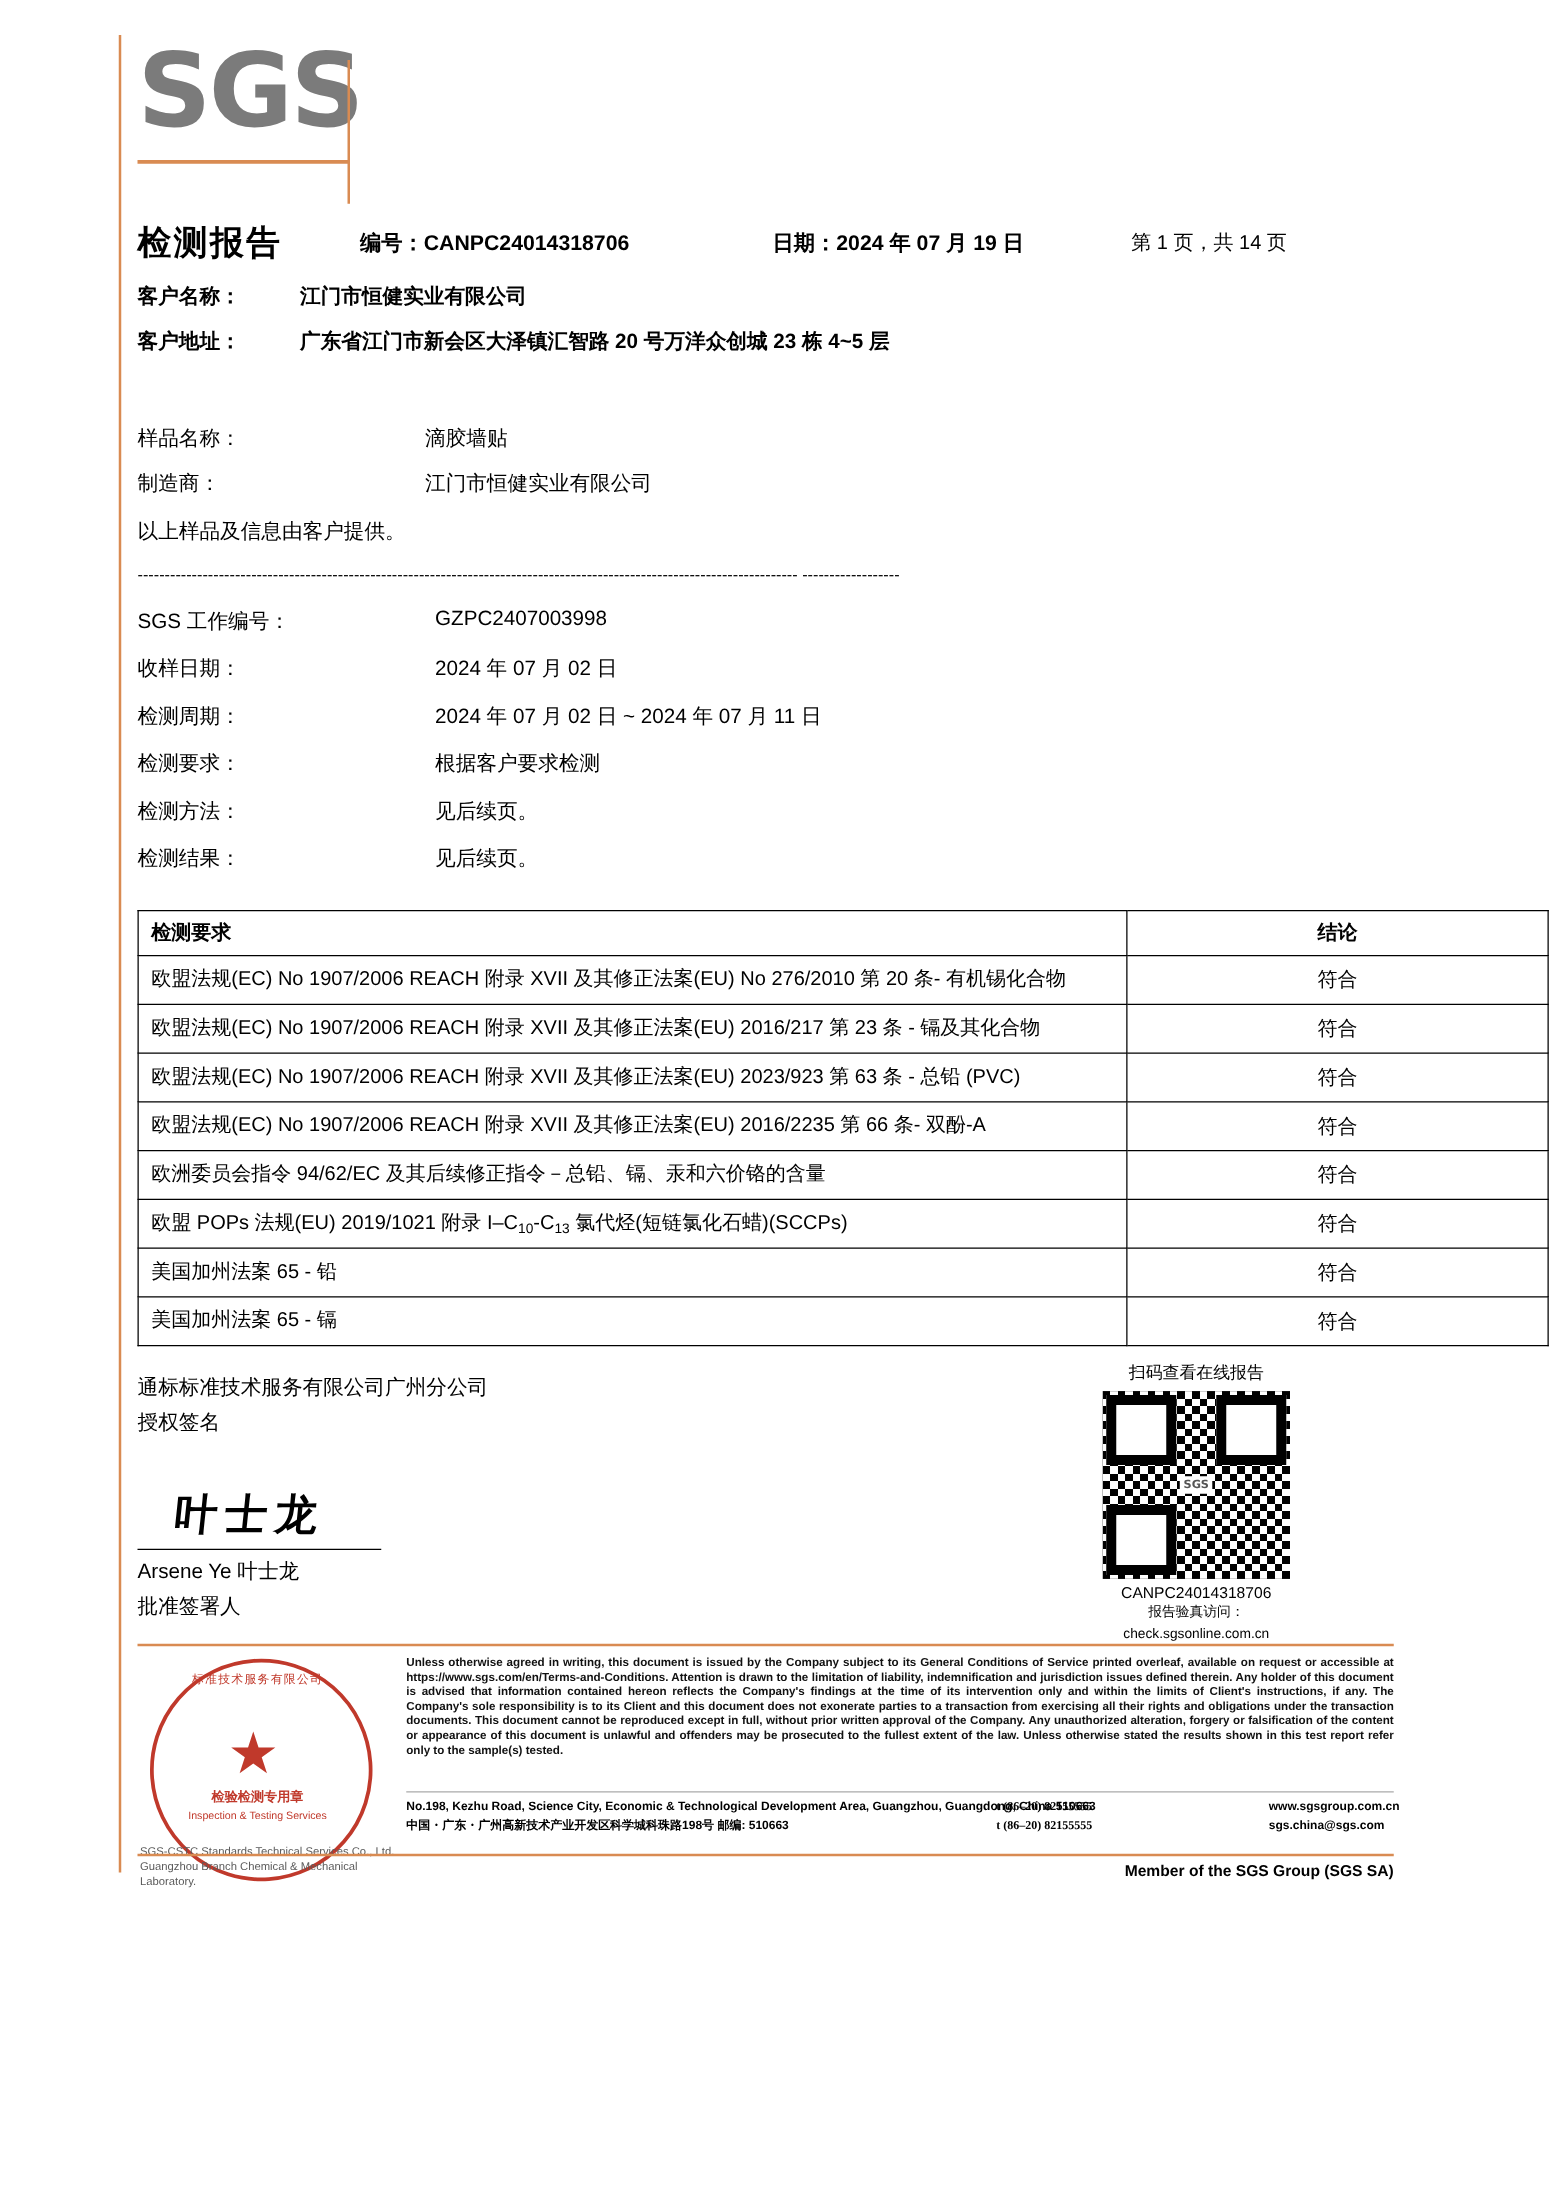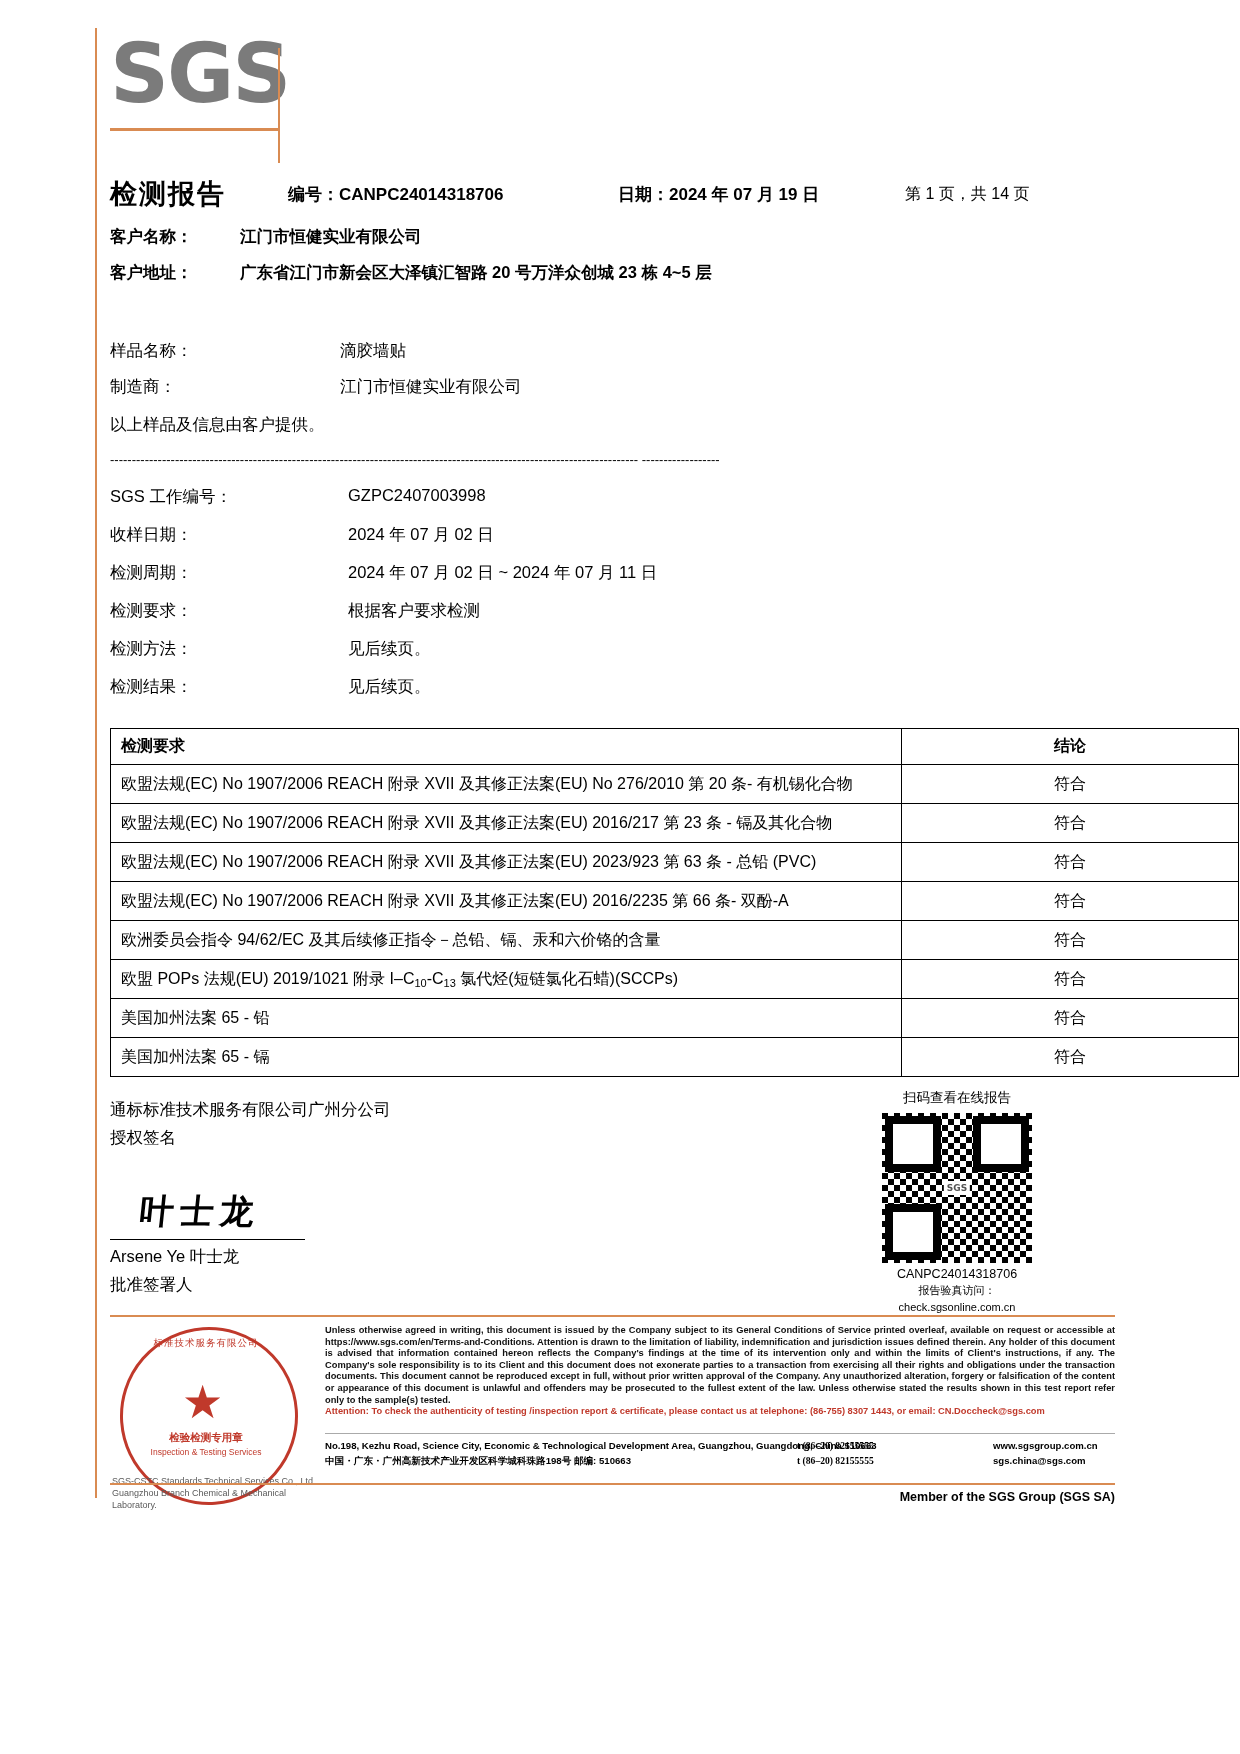--- a/index.html
+++ b/index.html
@@ -177,21 +177,21 @@
   .footer-rule-mid {
     position:absolute; left:215px; top:118px; width:790px; height:1px; background:#aaa;
   }
   .addr {
     position:absolute; left:215px; top:124px; width:790px;
     font-size:9.6px; line-height:14px; font-weight:bold;
   }
   .addr-row { position:relative; height:15px; }
   .addr-l { position:absolute; left:0; top:0; }
   .addr-m { position:absolute; left:472px; top:0;font-family:Liberation Serif, serif; }
-  .addr-r { position:absolute; left:668px; top:0; }
+  .addr-r { position:absolute; left:690px; top:0; }
   .footer-rule-bot {
     position:absolute; left:0; top:168px; width:1005px; height:2px; background:#d98b52;
   }
   .member {
     position:absolute; left:0; top:175px; width:1005px; text-align:right;
     font-size:12.5px; font-weight:bold;
   }
 </style>
 </head>
 <body>
@@ -341,21 +341,20 @@
       <div class="stamp-txt-mid">检验检测专用章</div>
       <div class="stamp-txt-mid2">Inspection &amp; Testing Services</div>
       <div class="stamp-sub">
         <div>SGS-CSTC Standards Technical Services Co., Ltd.</div>
         <div>Guangzhou Branch Chemical &amp; Mechanical Laboratory.</div>
       </div>
     </div>
 
     <div class="legal">
       <div>Unless otherwise agreed in writing, this document is issued by the Company subject to its General Conditions of Service printed overleaf, available on request or accessible at https://www.sgs.com/en/Terms-and-Conditions. Attention is drawn to the limitation of liability, indemnification and jurisdiction issues defined therein. Any holder of this document is advised that information contained hereon reflects the Company's findings at the time of its intervention only and within the limits of Client's instructions, if any. The Company's sole responsibility is to its Client and this document does not exonerate parties to a transaction from exercising all their rights and obligations under the transaction documents. This document cannot be reproduced except in full, without prior written approval of the Company. Any unauthorized alteration, forgery or falsification of the content or appearance of this document is unlawful and offenders may be prosecuted to the fullest extent of the law. Unless otherwise stated the results shown in this test report refer only to the sample(s) tested.</div>
-      <div class="attn">Attention: To check the authenticity of testing /inspection report &amp; certificate, please contact us at telephone: (86-755) 8307 1443, or email: CN.Doccheck@sgs.com</div>
     </div>
 
     <div class="footer-rule-mid"></div>
 
     <div class="addr">
       <div class="addr-row">
         <span class="addr-l">No.198, Kezhu Road, Science City, Economic &amp; Technological Development Area, Guangzhou, Guangdong, China 510663</span>
         <span class="addr-m">t (86–20) 82155555</span>
         <span class="addr-r">www.sgsgroup.com.cn</span>
       </div>

